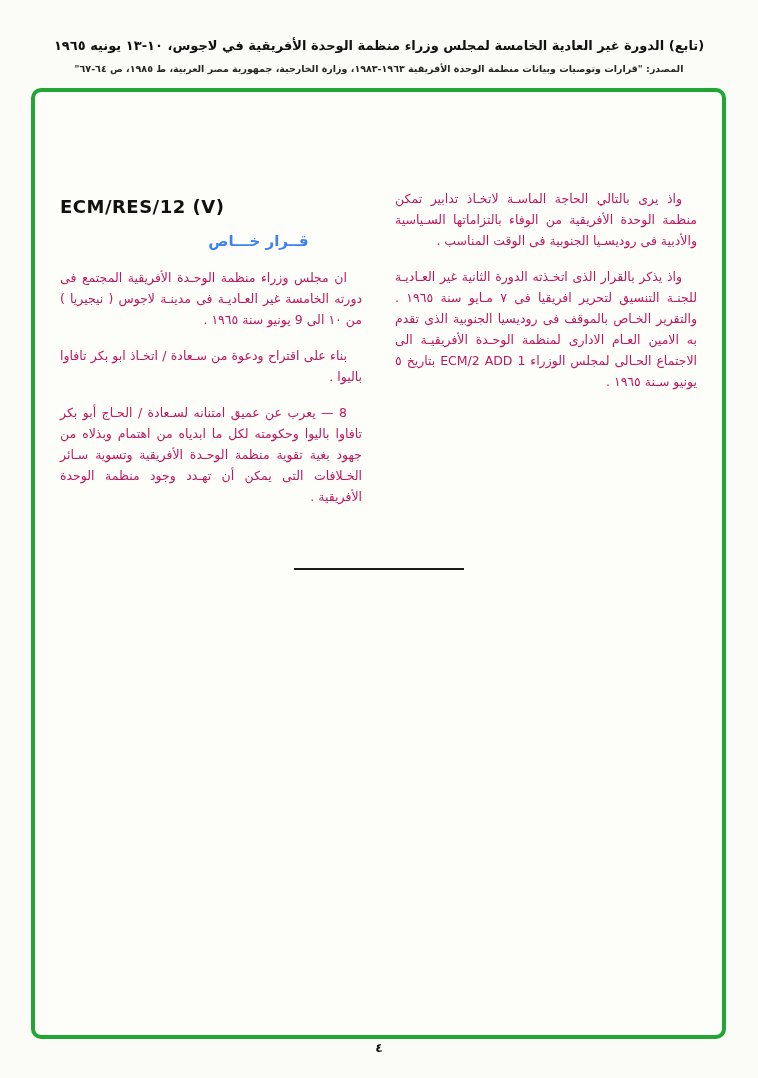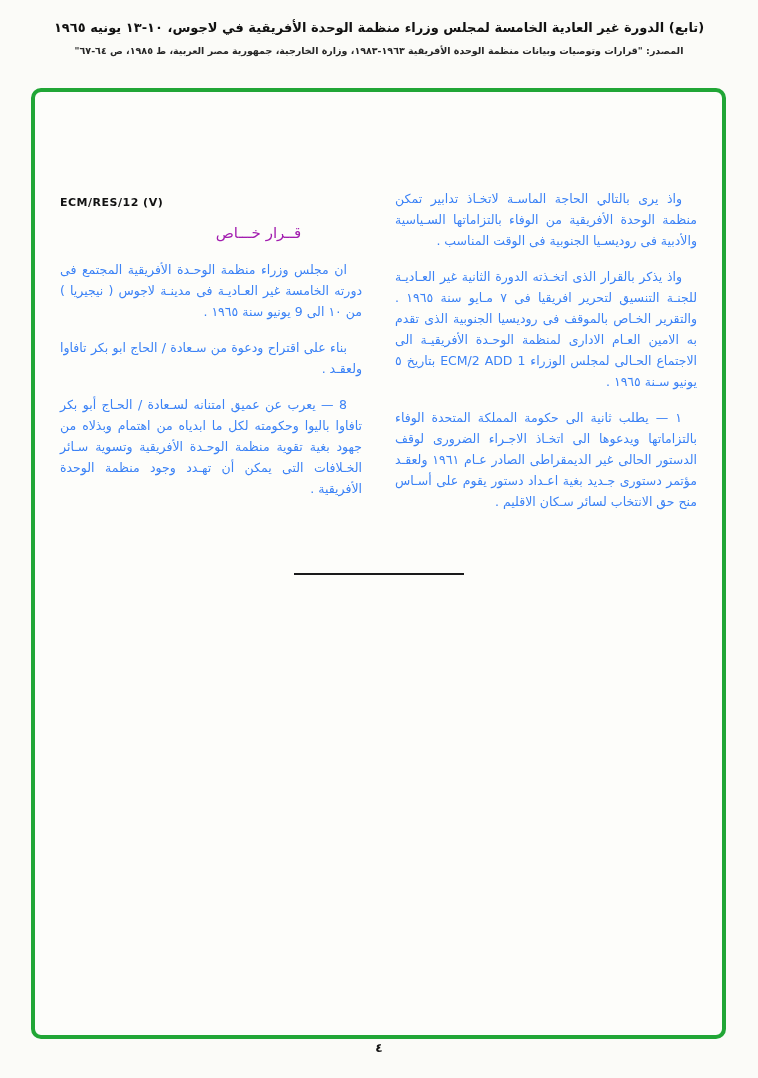--- a/index.html
+++ b/index.html
@@ -9,21 +9,21 @@
     background: #fbfbf8;
     font-family: "DejaVu Sans", sans-serif;
     color: #161616;
     position: relative;
     overflow: hidden;
   }
 
   .page-header {
     direction: rtl;
     text-align: center;
-    padding-top: 20px;
+    padding-top: 38px;
   }
   .page-title {
     font-size: 13px;
     font-weight: 700;
     color: #111;
   }
   .source-line {
     font-size: 9.5px;
     font-weight: 700;
     margin-top: 10px;
@@ -48,39 +48,39 @@
     gap: 33px;
     padding: 96px 25px 0 25px;
   }
   .col { flex: 1; min-width: 0; }
   .col p {
     margin: 0 0 15px 0;
     font-size: 12.5px;
     line-height: 21px;
     text-align: justify;
     text-indent: 15px;
-    color: #3b82f6;
+    color: #be185d;
   }
 
   .doc-ref {
     direction: ltr;
     text-align: left;
     font-weight: 700;
-    font-size: 11px;
+    font-size: 18px;
     letter-spacing: 0.5px;
     margin-top: 8px;
     color: #111;
   }
   .res-title {
-    font-weight: 400;
+    font-weight: 700;
     font-size: 15px;
     text-align: center;
     padding-left: 95px;
     margin: 15px 0 17px 0;
-    color: #a21caf;
+    color: #3b82f6;
   }
 
   .end-separator {
     width: 170px;
     height: 2px;
     background: #1a1a1a;
     margin: 46px auto 0 auto;
   }
 
   .page-number {
@@ -103,28 +103,27 @@
     <div class="page-title">(تابع) الدورة غير العادية الخامسة لمجلس وزراء منظمة الوحدة الأفريقية في لاجوس، ١٠-١٣ يونيه ١٩٦٥</div>
     <div class="source-line">المصدر: "قرارات وتوصيات وبيانات منظمة الوحدة الأفريقية ١٩٦٣-١٩٨٣، وزارة الخارجية، جمهورية مصر العربية، ط ١٩٨٥، ص ٦٤-٦٧"</div>
   </header>
 
   <div class="doc-frame">
     <div class="doc-columns">
 
       <div class="col">
         <p>واذ يرى بالتالي الحاجة الماسـة لاتخـاذ تدابير تمكن منظمة الوحدة الأفريقية من الوفاء بالتزاماتها السـياسية والأدبية فى روديسـيا الجنوبية فى الوقت المناسب .</p>
         <p>واذ يذكر بالقرار الذى اتخـذته الدورة الثانية غير العـاديـة للجنـة التنسيق لتحرير افريقيا فى ٧ مـايو سنة ١٩٦٥ . والتقرير الخـاص بالموقف فى روديسيا الجنوبية الذى تقدم به الامين العـام الادارى لمنظمة الوحـدة الأفريقيـة الى الاجتماع الحـالى لمجلس الوزراء ECM/2 ADD 1 بتاريخ ٥ يونيو سـنة ١٩٦٥ .</p>
-        <p>١ — يطلب ثانية الى حكومة المملكة المتحدة الوفاء بالتزاماتها ويدعوها الى اتخـاذ الاجـراء الضرورى لوقف الدستور الحالى غير الديمقراطى الصادر عـام ١٩٦١ ولعقـد مؤتمر دستورى جـديد بغية اعـداد دستور يقوم على أسـاس منح حق الانتخاب لسائر سـكان الاقليم .</p>
       </div>
 
       <div class="col">
         <div class="doc-ref">ECM/RES/12 (V)</div>
         <div class="res-title">قــرار خـــاص</div>
         <p>ان مجلس وزراء منظمة الوحـدة الأفريقية المجتمع فى دورته الخامسة غير العـاديـة فى مدينـة لاجوس ( نيجيريا ) من ١٠ الى 9 يونيو سنة ١٩٦٥ .</p>
-        <p>بناء على اقتراح ودعوة من سـعادة / الحاج ابو بكر تافاوا ولعقـد .</p>
+        <p>بناء على اقتراح ودعوة من سـعادة / اتخـاذ ابو بكر تافاوا باليوا .</p>
         <p>8 — يعرب عن عميق امتنانه لسـعادة / الحـاج أبو بكر تافاوا باليوا وحكومته لكل ما ابدياه من اهتمام وبذلاه من جهود بغية تقوية منظمة الوحـدة الأفريقية وتسوية سـائر الخـلافات التى يمكن أن تهـدد وجود منظمة الوحدة الأفريقية .</p>
       </div>
 
     </div>
 
     <div class="end-separator"></div>
   </div>
 
   <div class="page-number">٤</div>
 

